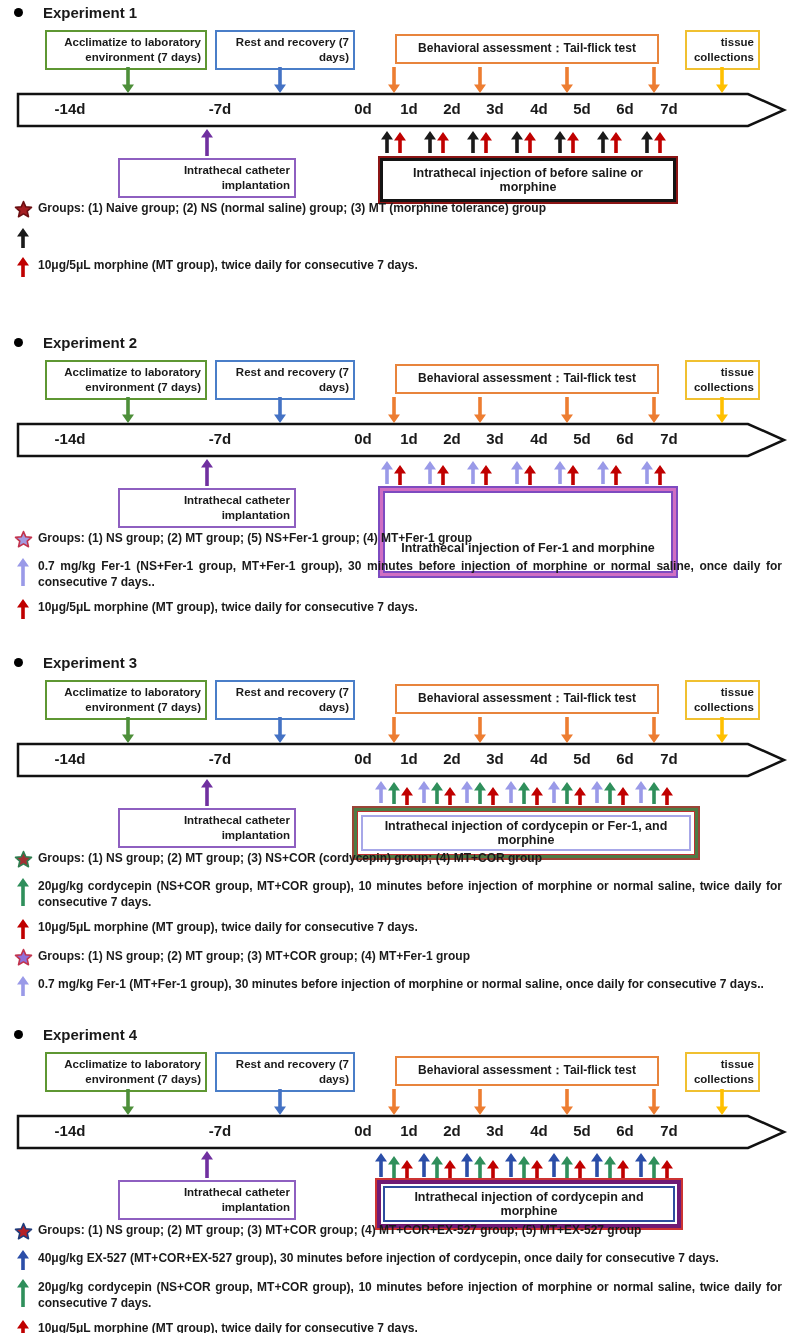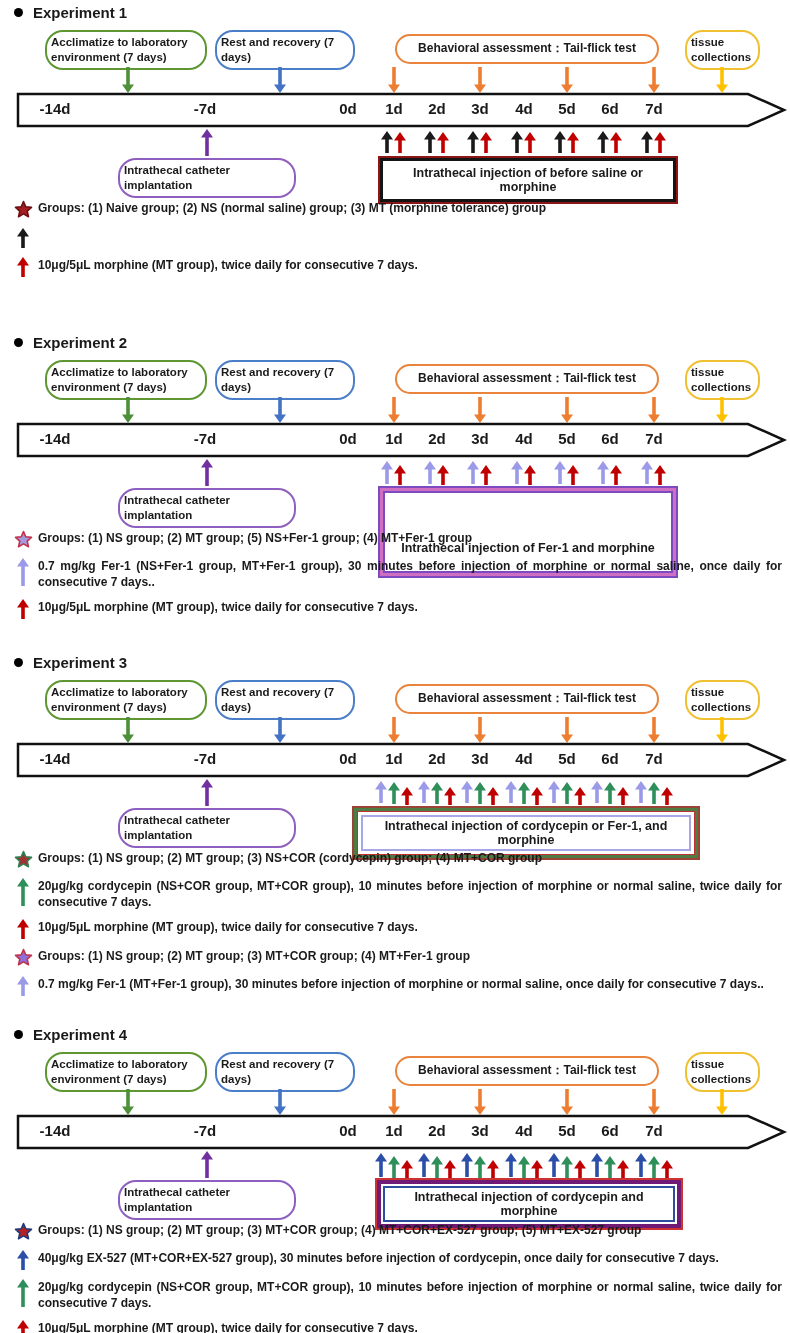--- a/index.html
+++ b/index.html
@@ -1,37 +1,37 @@
 <!DOCTYPE html>
 <html><head>
 <meta charset="utf-8">
 <style>
   html,body{margin:0;padding:0;background:#fff;width:790px;
     font-family:"Liberation Sans","DejaVu Sans",sans-serif;color:#1a1a1a;}
   .experiment{position:relative;width:790px;overflow:hidden;}
   .exp-1{height:330px}.exp-2{height:320px}.exp-3{height:372px}.exp-4{height:311px}
-  .exp-header{position:absolute;left:14px;top:4px;display:flex;align-items:center;gap:10px;}
+  .exp-header{position:absolute;left:14px;top:4px;display:flex;align-items:center;gap:20px;}
   .bullet{width:9px;height:9px;border-radius:50%;background:#000;display:inline-block;}
   .exp-title{font-size:15px;font-weight:bold;}
-  .box{position:absolute;display:flex;align-items:center;justify-content:center;text-align:left;
-    font-size:11.5px;font-weight:600;line-height:1.3;background:#fff;padding:2px 4px;box-sizing:border-box;border-radius:18px;}
+  .box{position:absolute;display:flex;align-items:center;justify-content:center;text-align:right;
+    font-size:11.5px;font-weight:600;line-height:1.3;background:#fff;padding:2px 4px;box-sizing:border-box;}
   .box-green{border:2px solid #5e9732;}
   .box-blue{border:2px solid #4a7ec8;}
   .box-orange{border:2px solid #e8843c;}
   .box-yellow{border:2px solid #f0c030;}
   .box-purple{border:2px solid #8e5fc0;}
   .box-acclimatize{left:45px;top:30px;width:162px;height:40px;}
   .box-rest{left:215px;top:30px;width:140px;height:40px;}
   .box-behavioral{left:395px;top:34px;width:264px;height:30px;font-size:12px;}
   .box-tissue{left:685px;top:30px;width:75px;height:40px;}
   .box-catheter{left:118px;top:158px;width:178px;height:40px;}
   .timeline{position:absolute;left:0;top:92px;}
   .timeline polygon{fill:#fff;stroke:#111;stroke-width:2.5;}
   .ticks,.downs,.ups,.legend{position:absolute;left:0;top:0;width:0;height:0;}
-  .tick{position:absolute;top:100px;width:44px;text-align:center;font-size:15px;font-weight:bold;}
+  .tick{position:absolute;top:100px;width:44px;text-align:center;font-size:15px;font-weight:bold;margin-left:15px;}
   .down-arrow{position:absolute;top:67px;}
   .purple-up{position:absolute;top:129px;}
   .arrow-group{position:absolute;top:131px;display:flex;gap:1px;align-items:flex-start;}
   .inj{position:absolute;top:156px;box-sizing:border-box;}
   .inj .core{display:flex;align-items:center;justify-content:center;text-align:center;
     font-size:12.5px;font-weight:bold;background:#fff;}
   .inj-e1{left:378px;width:300px;border:2px solid #8c1515;background:#8c1515;}
   .inj-e1 .mid{border:3px solid #141414;background:#fff;}
   .inj-e1 .core{padding:5px 6px;}
   .inj-e2{left:378px;width:300px;border:2px solid #7d4bc0;background:#d06ec2;padding:3px;}

